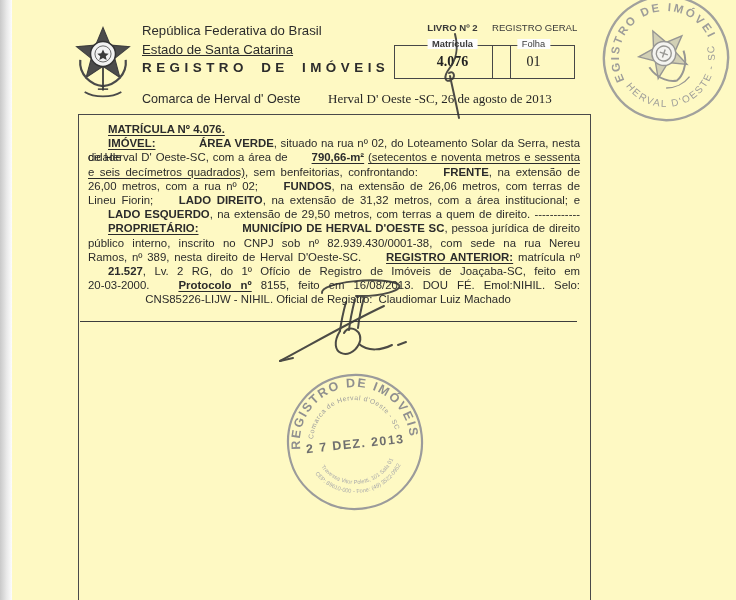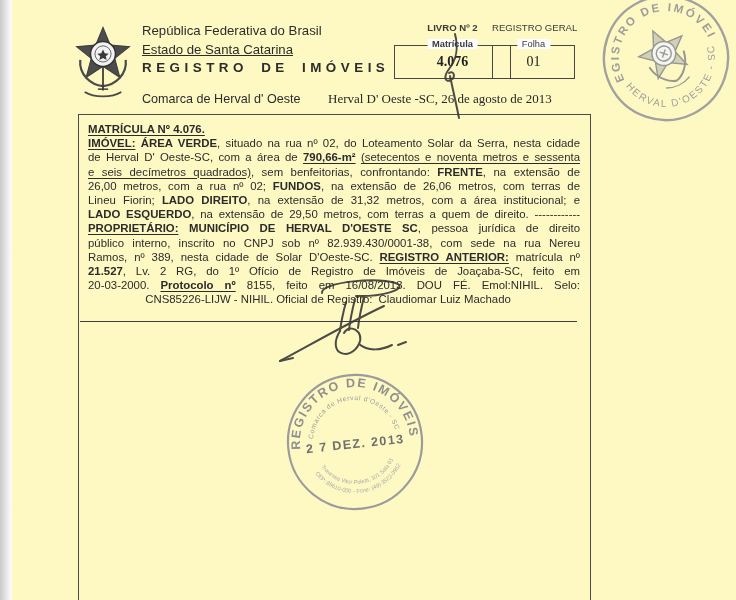--- a/index.html
+++ b/index.html
@@ -27,21 +27,21 @@
              font-size:13px;color:#262626;white-space:nowrap;margin-left:12px;}
   
   .main-box{position:absolute;left:78px;top:114px;width:511px;height:500px;
             border:1.7px solid #4a4a4a;border-bottom:none;background:transparent;}
   .body-text{position:absolute;left:88px;top:122px;width:492px;font-size:11.4px;
              line-height:14.2px;color:#2b2b2b;}
   .tline{height:14.2px;white-space:nowrap;}
   .tline.just{white-space:normal;text-align:justify;text-align-last:justify;}
   .tline.split{display:flex;justify-content:center;white-space:nowrap;}
   .tline.split span:last-child{padding-right:6px;}
-  .b{font-weight:bold;}
+  .b{font-weight:bold;margin-left:20px;}
   .u{text-decoration:underline;text-underline-offset:1.5px;}
   .rule{position:absolute;left:80px;top:321px;width:497px;height:0;
         border-top:1.8px solid #3d3d3d;}
   
   .corner-seal{position:absolute;left:591px;top:-17px;width:150px;height:150px;
                transform:rotate(-26deg);opacity:.92;}
   .round-stamp{position:absolute;left:260px;top:347px;width:190px;height:190px;
                transform:rotate(-6deg);}
   .coat{position:absolute;left:70px;top:20px;width:66px;height:84px;}
   .pen{position:absolute;left:0;top:0;width:736px;height:600px;pointer-events:none;}
@@ -118,21 +118,21 @@
   <div class="body-text" id="bodyLines">
       <div class="tline"><span class="b u">MATRÍCULA Nº 4.076.</span></div>
       <div class="tline just"><span class="b u">IMÓVEL:</span><span class="b"> </span><span class="b">ÁREA VERDE</span><span>, situado na rua nº 02, do Loteamento Solar da Serra, nesta cidade</span></div>
       <div class="tline just"><span>de Herval D' Oeste-SC, com a área de </span><span class="b u">790,66-m²</span><span> </span><span class="u">(setecentos e noventa metros e sessenta</span></div>
       <div class="tline just"><span class="u">e seis decímetros quadrados)</span><span>, sem benfeitorias, confrontando: </span><span class="b">FRENTE</span><span>, na extensão de</span></div>
       <div class="tline just"><span>26,00 metros, com a rua nº 02; </span><span class="b">FUNDOS</span><span>, na extensão de 26,06 metros, com terras de</span></div>
       <div class="tline just"><span>Lineu Fiorin; </span><span class="b">LADO DIREITO</span><span>, na extensão de 31,32 metros, com a área institucional; e</span></div>
       <div class="tline just"><span class="b">LADO ESQUERDO</span><span>, na extensão de 29,50 metros, com terras a quem de direito. ------------</span></div>
       <div class="tline just"><span class="b u">PROPRIETÁRIO:</span><span class="b"> </span><span class="b">MUNICÍPIO DE HERVAL D'OESTE SC</span><span>, pessoa jurídica de direito</span></div>
       <div class="tline just"><span>público interno, inscrito no CNPJ sob nº 82.939.430/0001-38, com sede na rua Nereu</span></div>
-      <div class="tline just"><span>Ramos, nº 389, nesta cidade de Solar D'Oeste-SC. </span><span class="b u">REGISTRO ANTERIOR:</span><span> matrícula nº</span></div>
+      <div class="tline just"><span>Ramos, nº 389, nesta direito de Herval D'Oeste-SC. </span><span class="b u">REGISTRO ANTERIOR:</span><span> matrícula nº</span></div>
       <div class="tline just"><span class="b">21.527</span><span>, Lv. 2 RG, do 1º Ofício de Registro de Imóveis de Joaçaba-SC, feito em</span></div>
       <div class="tline just"><span>20-03-2000. </span><span class="b u">Protocolo nº</span><span> 8155, feito em 16/08/2013. DOU FÉ. Emol:NIHIL. Selo:</span></div>
       <div class="tline split">
         <span><span>CNS85226-LIJW - NIHIL. Oficial de Registro:</span></span>
         <span><span>Claudiomar Luiz Machado</span></span>
       </div>
     </div>
 
   <div class="rule"></div>
 

